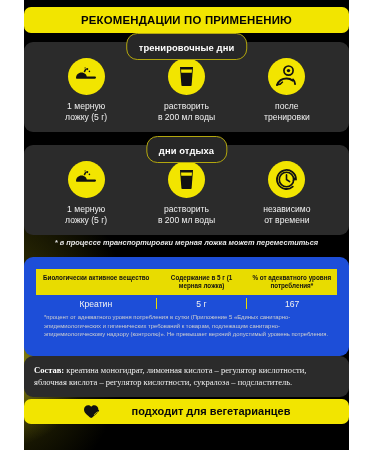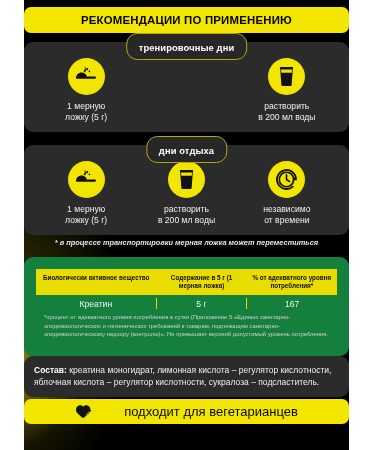--- a/index.html
+++ b/index.html
@@ -70,21 +70,21 @@
     color:#f0f0f0;font-size:8.6px;line-height:11px;text-align:center;font-weight:normal;
   }
 
   
   .footnote{
     color:#e9e9e9;font-size:7.4px;line-height:10.5px;font-style:italic;font-weight:bold;
     text-align:center;padding:3px 4px 8px 4px;
   }
 
   
-  .card.table-card{padding:12px;overflow:hidden;background:#15803d;}
+  .card.table-card{padding:12px;overflow:hidden;background:#1d4ed8;}
   .thead{
     background:#e8dc00;display:flex;
   }
   .th{
     color:#111;font-size:6.3px;font-weight:bold;line-height:8.4px;text-align:center;
     padding:5px 3px 5px 3px;box-sizing:border-box;
   }
   .th.c1{width:40%;}
   .th.c2{width:30%;}
   .th.c3{width:30%;}
@@ -94,31 +94,31 @@
   }
   .td.c1{width:40%;}
   .td.c2{width:30%;}
   .td.c3{width:30%;}
   .vline{width:1px;height:11px;background:#e8dc00;}
   .finetext{
     color:#cfcfcf;font-size:5.9px;line-height:8.2px;padding:0 8px 6px 8px;text-align:left;
   }
 
   
-  .card.compo{padding:8px 10px 9px 10px;}
+  .card.compo{padding:8px 10px 9px 10px;font-family:Liberation Serif, serif;}
   .compo-text{color:#efefef;font-size:8.5px;line-height:12px;}
   .compo-text b{color:#ffffff;}
 
   
   .veg-banner{
     background:#f2e500;border-radius:7px;height:25px;
     display:flex;align-items:center;justify-content:center;gap:7px;
     margin-top:2px;
   }
-  .veg-banner .vtext{color:#0a0a0a;font-weight:normal;font-size:13px;margin-left:24px;}
+  .veg-banner .vtext{color:#0a0a0a;font-weight:bold;font-size:11px;margin-left:24px;}
   svg{display:block;}
 </style>
 </head>
 <body>
 
 <div class="page">
   <div class="glow"></div>
   <div class="glow2"></div>
 
   <div class="inner">
@@ -156,20 +156,35 @@
               <path d="M2 1h13l-1.4 18.2c-.05.5-.45.8-.95.8H4.35c-.5 0-.9-.3-.95-.8z" fill="#111"></path>
               <path d="M3 3.6h11l-.25 3.1H3.25z" fill="#f2e500"></path>
             </svg>
           </div>
           <div class="cap">
             <div>растворить</div>
             <div>в 200 мл воды</div>
           </div>
         </div>
 
+        <div class="col">
+          <div class="circle">
+            <svg width="25" height="23" viewBox="0 0 25 23">
+              <circle cx="14.5" cy="5.6" r="4.6" fill="none" stroke="#111" stroke-width="1.7"></circle>
+              <circle cx="14.5" cy="5.6" r="1.7" fill="#111"></circle>
+              <path d="M3 20c1.6-4.2 5.4-6.6 9.6-6.6 2.4 0 4.4.8 5.9 2.2" fill="none" stroke="#111" stroke-width="2" stroke-linecap="round"></path>
+              <path d="M3.4 19.8c2.4-.2 4.1-1.1 5-2.6" fill="none" stroke="#111" stroke-width="1.6" stroke-linecap="round"></path>
+              <path d="M19 14.4c1.3 1.3 2 2.9 2.1 4.7" fill="none" stroke="#111" stroke-width="1.8" stroke-linecap="round"></path>
+            </svg>
+          </div>
+          <div class="cap">
+            <div>после</div>
+            <div>тренировки</div>
+          </div>
+        </div>
 
       </div>
     </div>
 
     <div class="card days" style="margin-top:13px;">
       <div class="pill">
         <span>дни отдыха</span>
       </div>
       <div class="cols">
 

